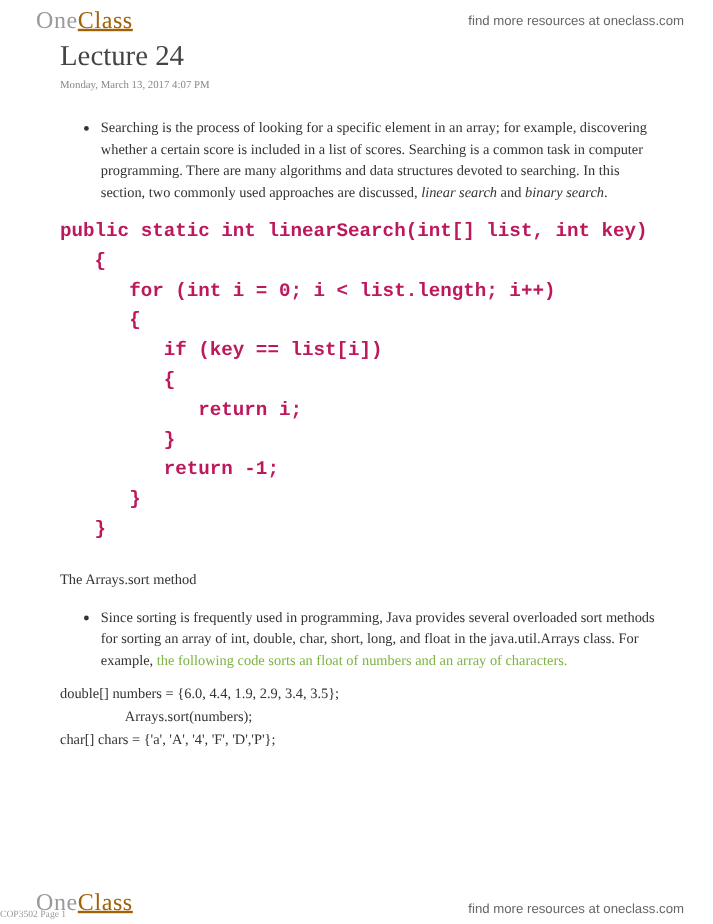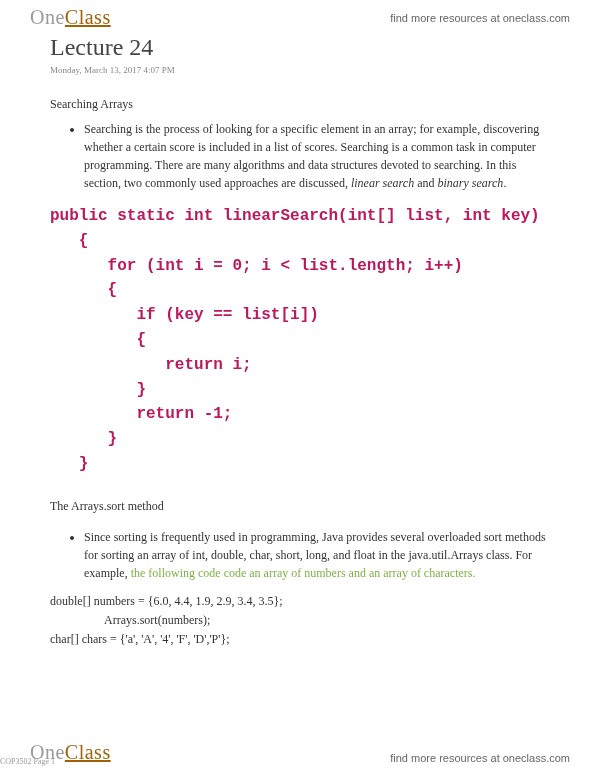--- a/index.html
+++ b/index.html
@@ -117,21 +117,20 @@
     <span>One</span><span class="class-word">Class</span>
   </div>
   <div class="resources-link">find more resources at oneclass.com</div>
 </div>
 
 <div class="page">
 
   <div class="title">Lecture 24</div>
   <div class="timestamp">Monday, March 13, 2017    4:07 PM</div>
 
-  <div class="section-heading">Searching Arrays</div>
 
   <ul class="bullet">
     <li>
       <span>Searching is the process of looking for a specific element in an array; for example, discovering whether a certain score is included in a list of scores. Searching is a common task in computer programming. There are many algorithms and data structures devoted to searching. In this section, two commonly used approaches are discussed, </span><span class="italic">linear search</span><span> and </span><span class="italic">binary search</span><span>.</span>
     </li>
   </ul>
 
 
   <div class="code-block">public static int linearSearch(int[] list, int key)
    {
@@ -142,21 +141,21 @@
             return i;
          }
          return -1;
       }
    }</div>
 
   <div class="section-heading" style="margin-top:22px;">The Arrays.sort method</div>
 
   <ul class="bullet" style="margin-top:14px;">
     <li>
-      <span>Since sorting is frequently used in programming, Java provides several overloaded sort methods for sorting an array of int, double, char, short, long, and float in the java.util.Arrays class. For example, </span><span class="highlight">the following code code an array of numbers and an array of characters.</span>
+      <span>Since sorting is frequently used in programming, Java provides several overloaded sort methods for sorting an array of int, double, char, short, long, and float in the java.util.Arrays class. For example, </span><span class="highlight">the following code sorts an float of numbers and an array of characters.</span>
     </li>
   </ul>
 
   <div class="code-lines">
     <div>double[] numbers = {6.0, 4.4, 1.9, 2.9, 3.4, 3.5};</div>
     <div><span class="indent"></span><span>Arrays.sort(numbers);</span></div>
     <div>char[] chars = {'a', 'A', '4', 'F', 'D','P'};</div>
   </div>
 
 </div>

